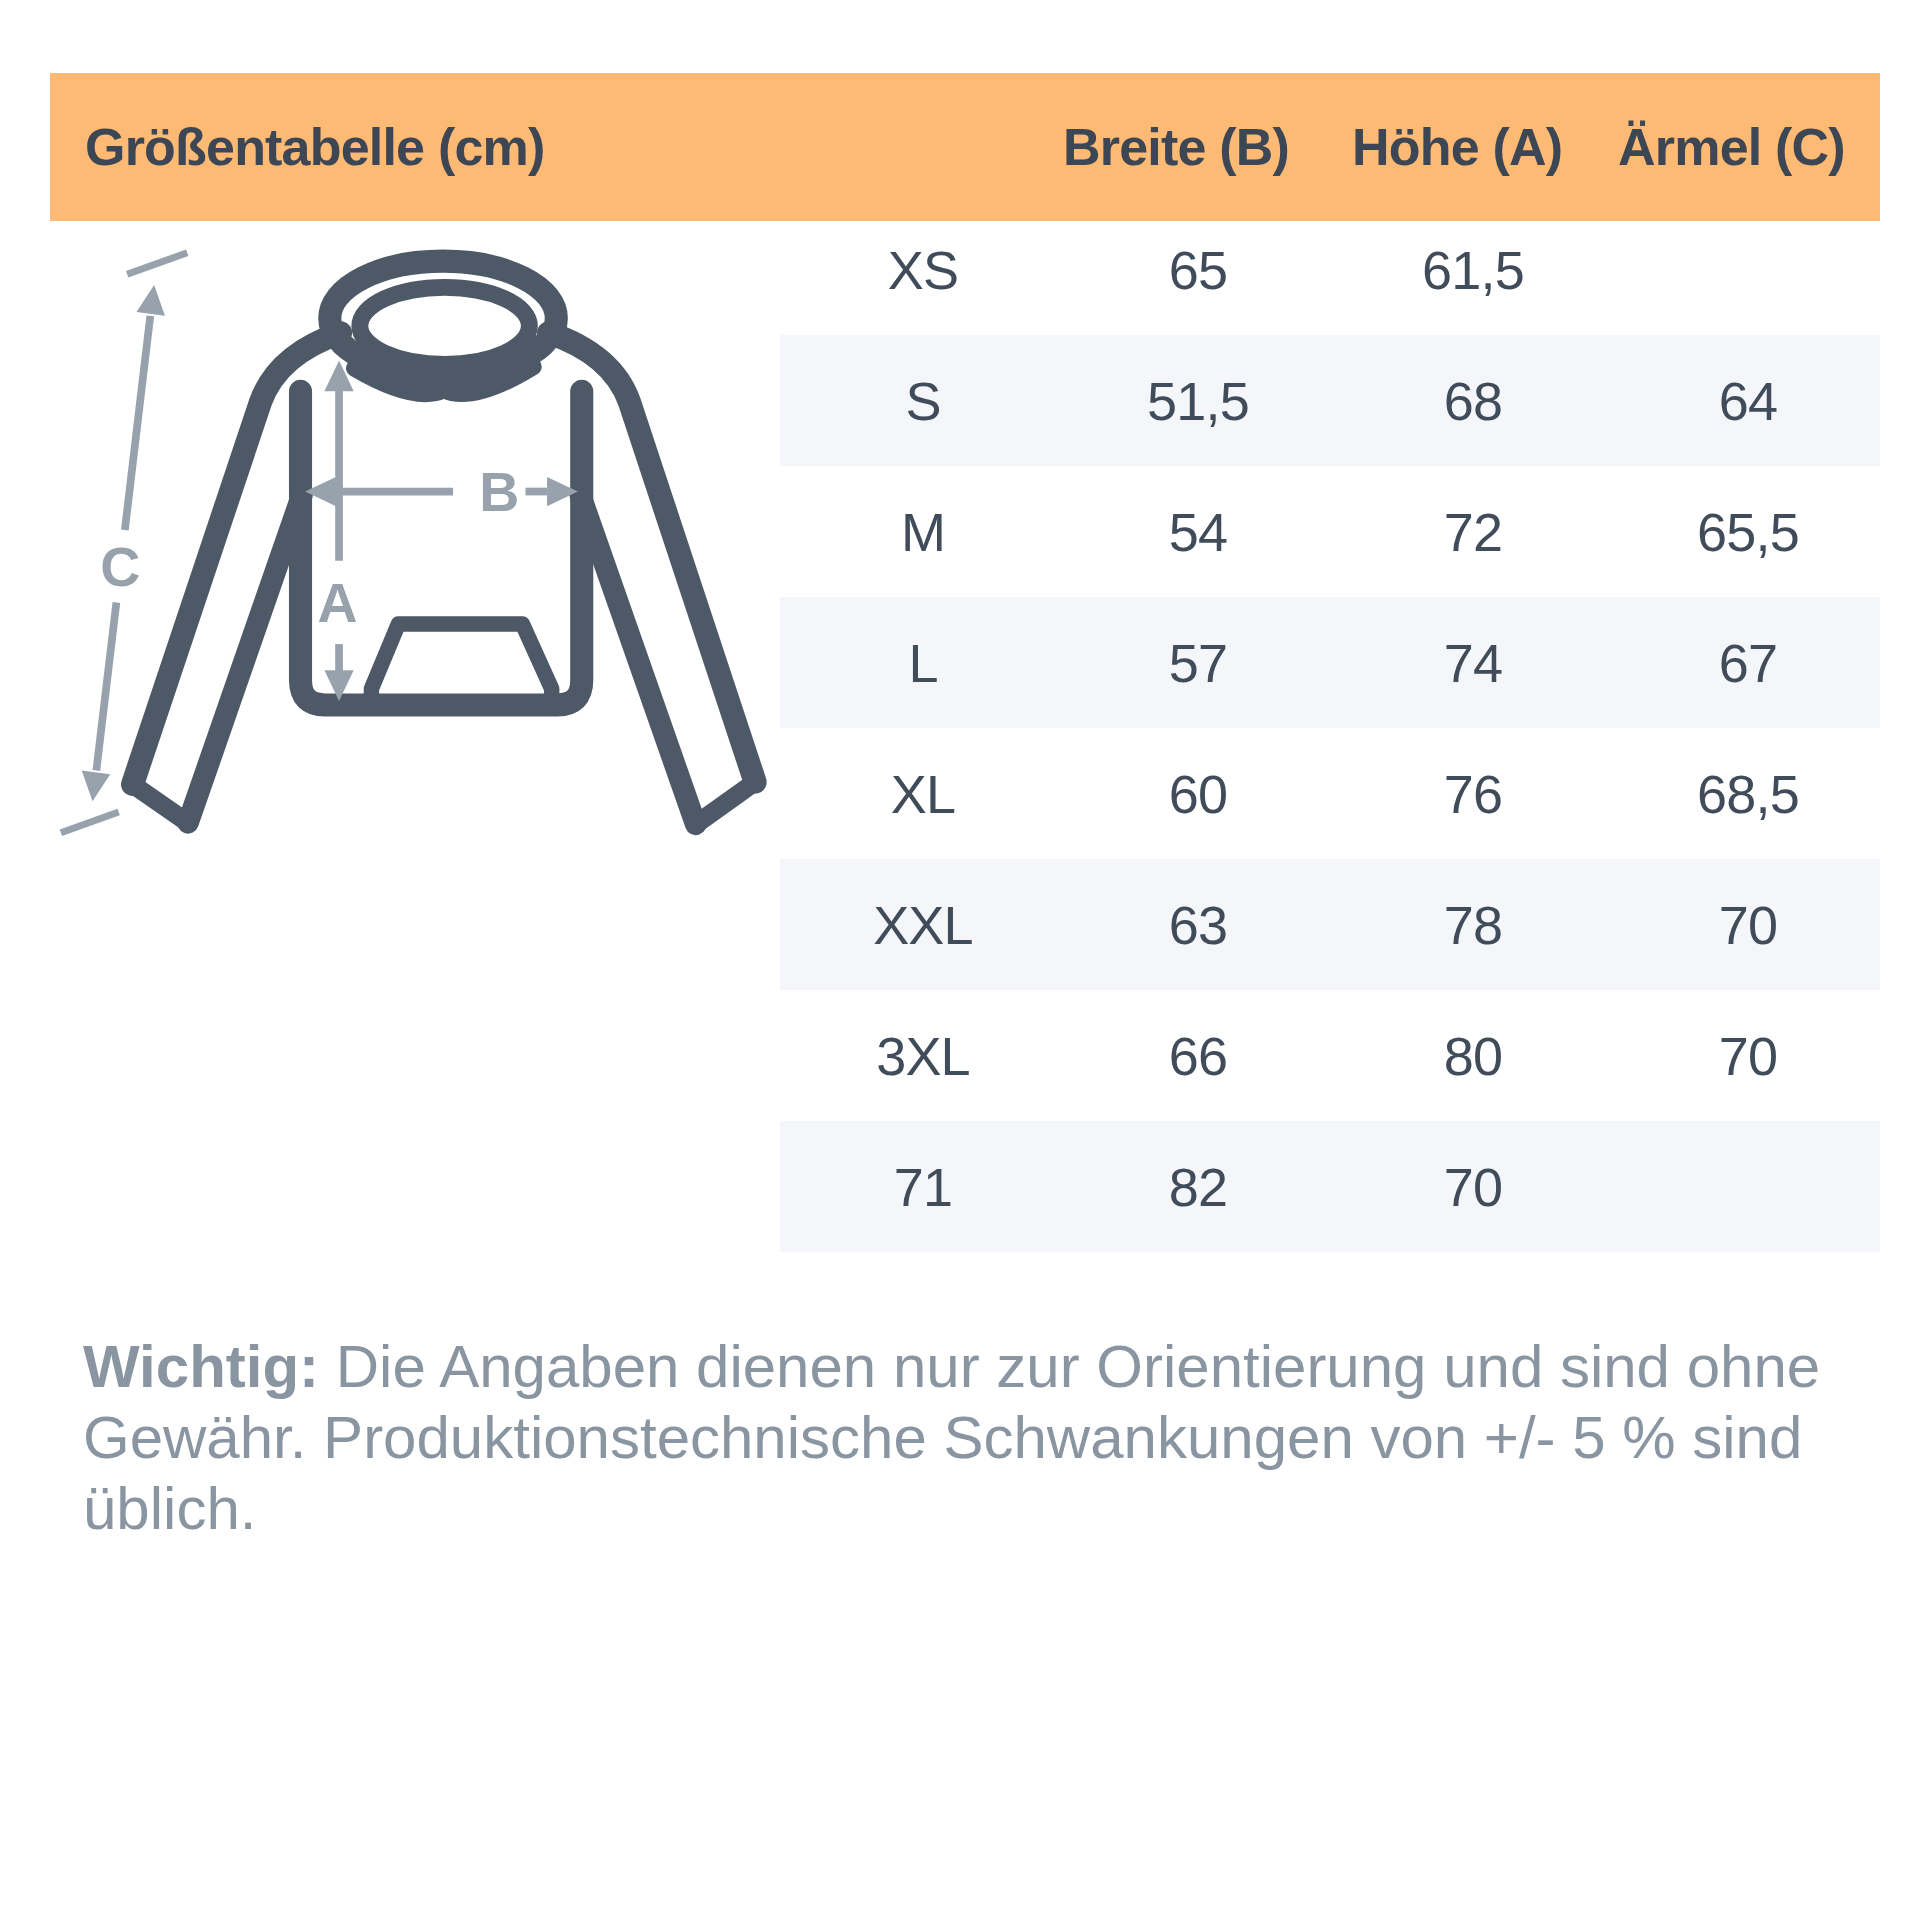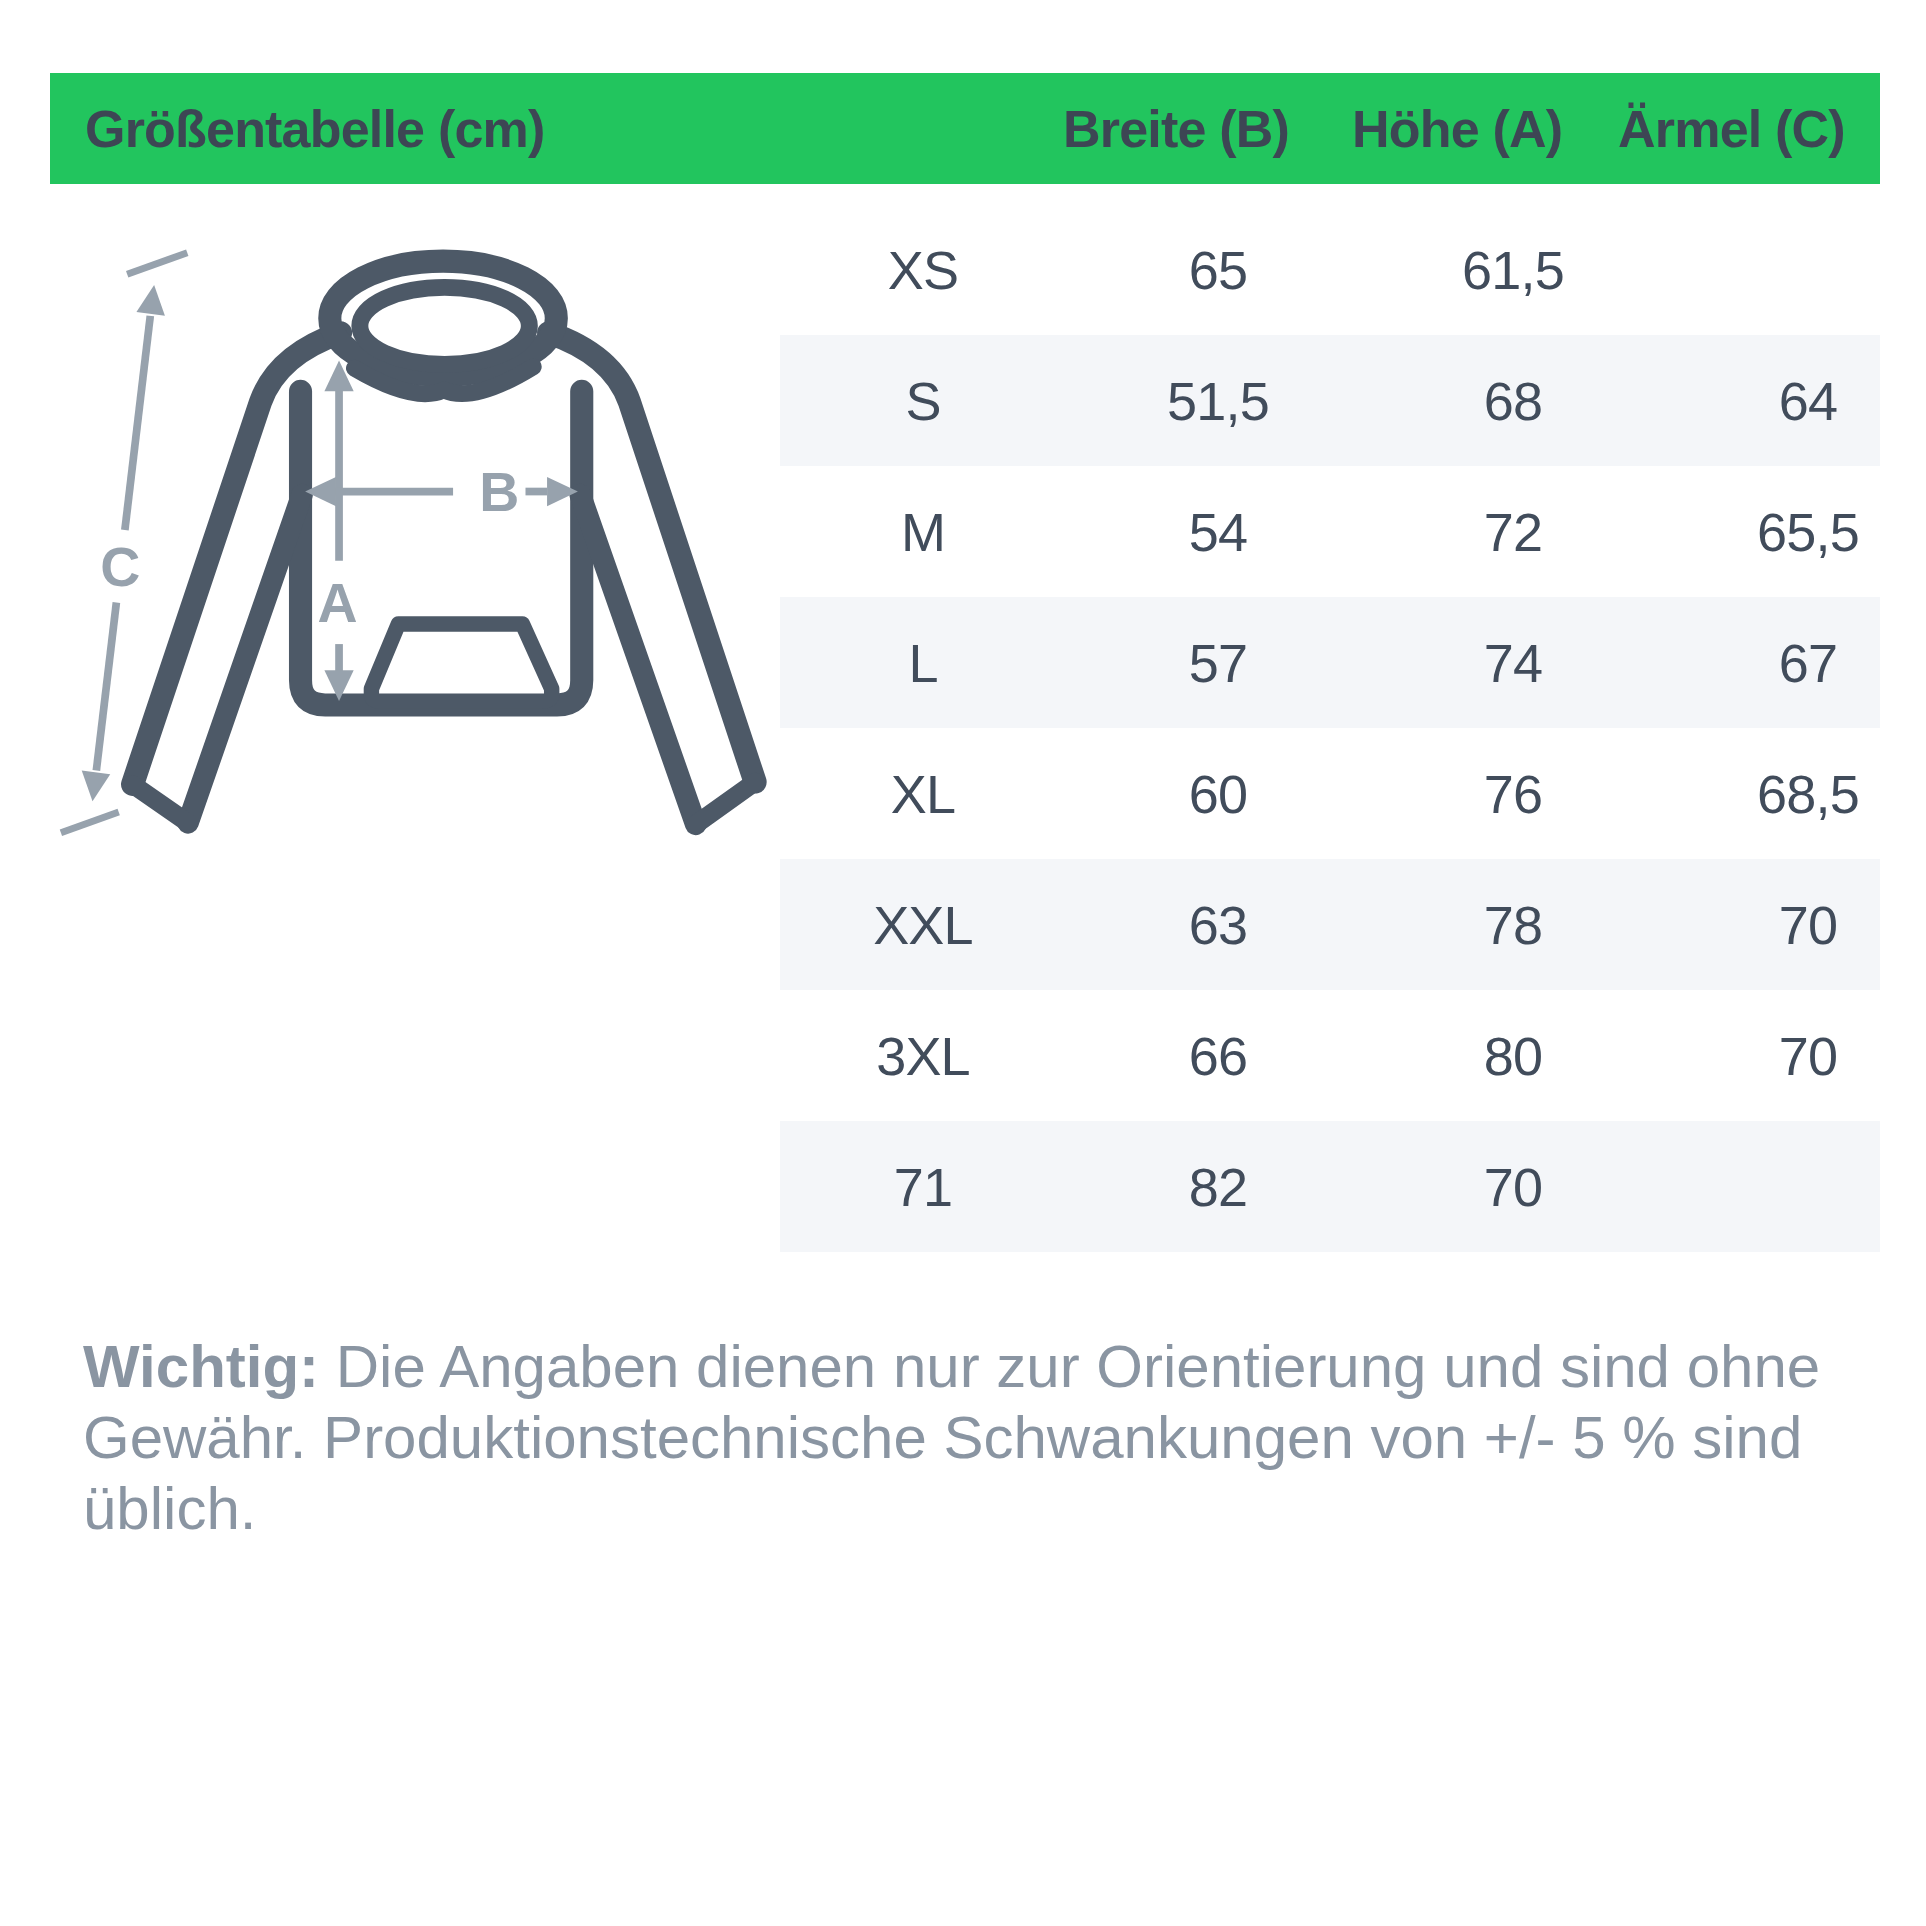--- a/index.html
+++ b/index.html
@@ -3,32 +3,32 @@
 <meta charset="utf-8">
 <style>
   html,body{margin:0;padding:0;}
   body{
     width:1926px;height:1926px;position:relative;background:#ffffff;
     font-family:"Liberation Sans","DejaVu Sans",sans-serif;
     -webkit-font-smoothing:antialiased;
   }
   
   .header-band{
-    position:absolute;left:50px;top:73px;width:1830px;height:111px;
-    background:#22c55e;display:grid;grid-template-columns:1fr 247px 308px 262px;
+    position:absolute;left:50px;top:73px;width:1830px;height:148px;
+    background:#fdba74;display:grid;grid-template-columns:1fr 247px 308px 262px;
     align-items:center;color:#3d4654;font-weight:bold;font-size:52px;letter-spacing:-0.8px;
   }
   .header-band .title{padding-left:35px;text-align:left;}
   .header-band .col-h{white-space:nowrap;}
   .header-band .col-h.hoehe{padding-left:42px;}
   
   .size-table{position:absolute;left:780px;top:204px;width:1100px;}
   .row{
     display:grid;grid-template-columns:26% 24% 26% 24%;height:131px;
-    align-items:center;font-size:54px;color:#414c5b;letter-spacing:-0.8px;gap:20px;
+    align-items:center;font-size:54px;color:#414c5b;letter-spacing:-0.8px;
   }
   .row:nth-child(even){background:#f4f6f9;}
   .cell{text-align:center;white-space:nowrap;}
   
   .diagram{position:absolute;left:46px;top:208px;width:771px;height:678px;}
   .diagram svg{width:100%;height:100%;display:block;}
   .dim-label{font-family:"Liberation Sans","DejaVu Sans",sans-serif;font-size:72px;font-weight:600;fill:#97a2ad;}
   
   .note{
     position:absolute;left:83px;top:1271px;width:1780px;

